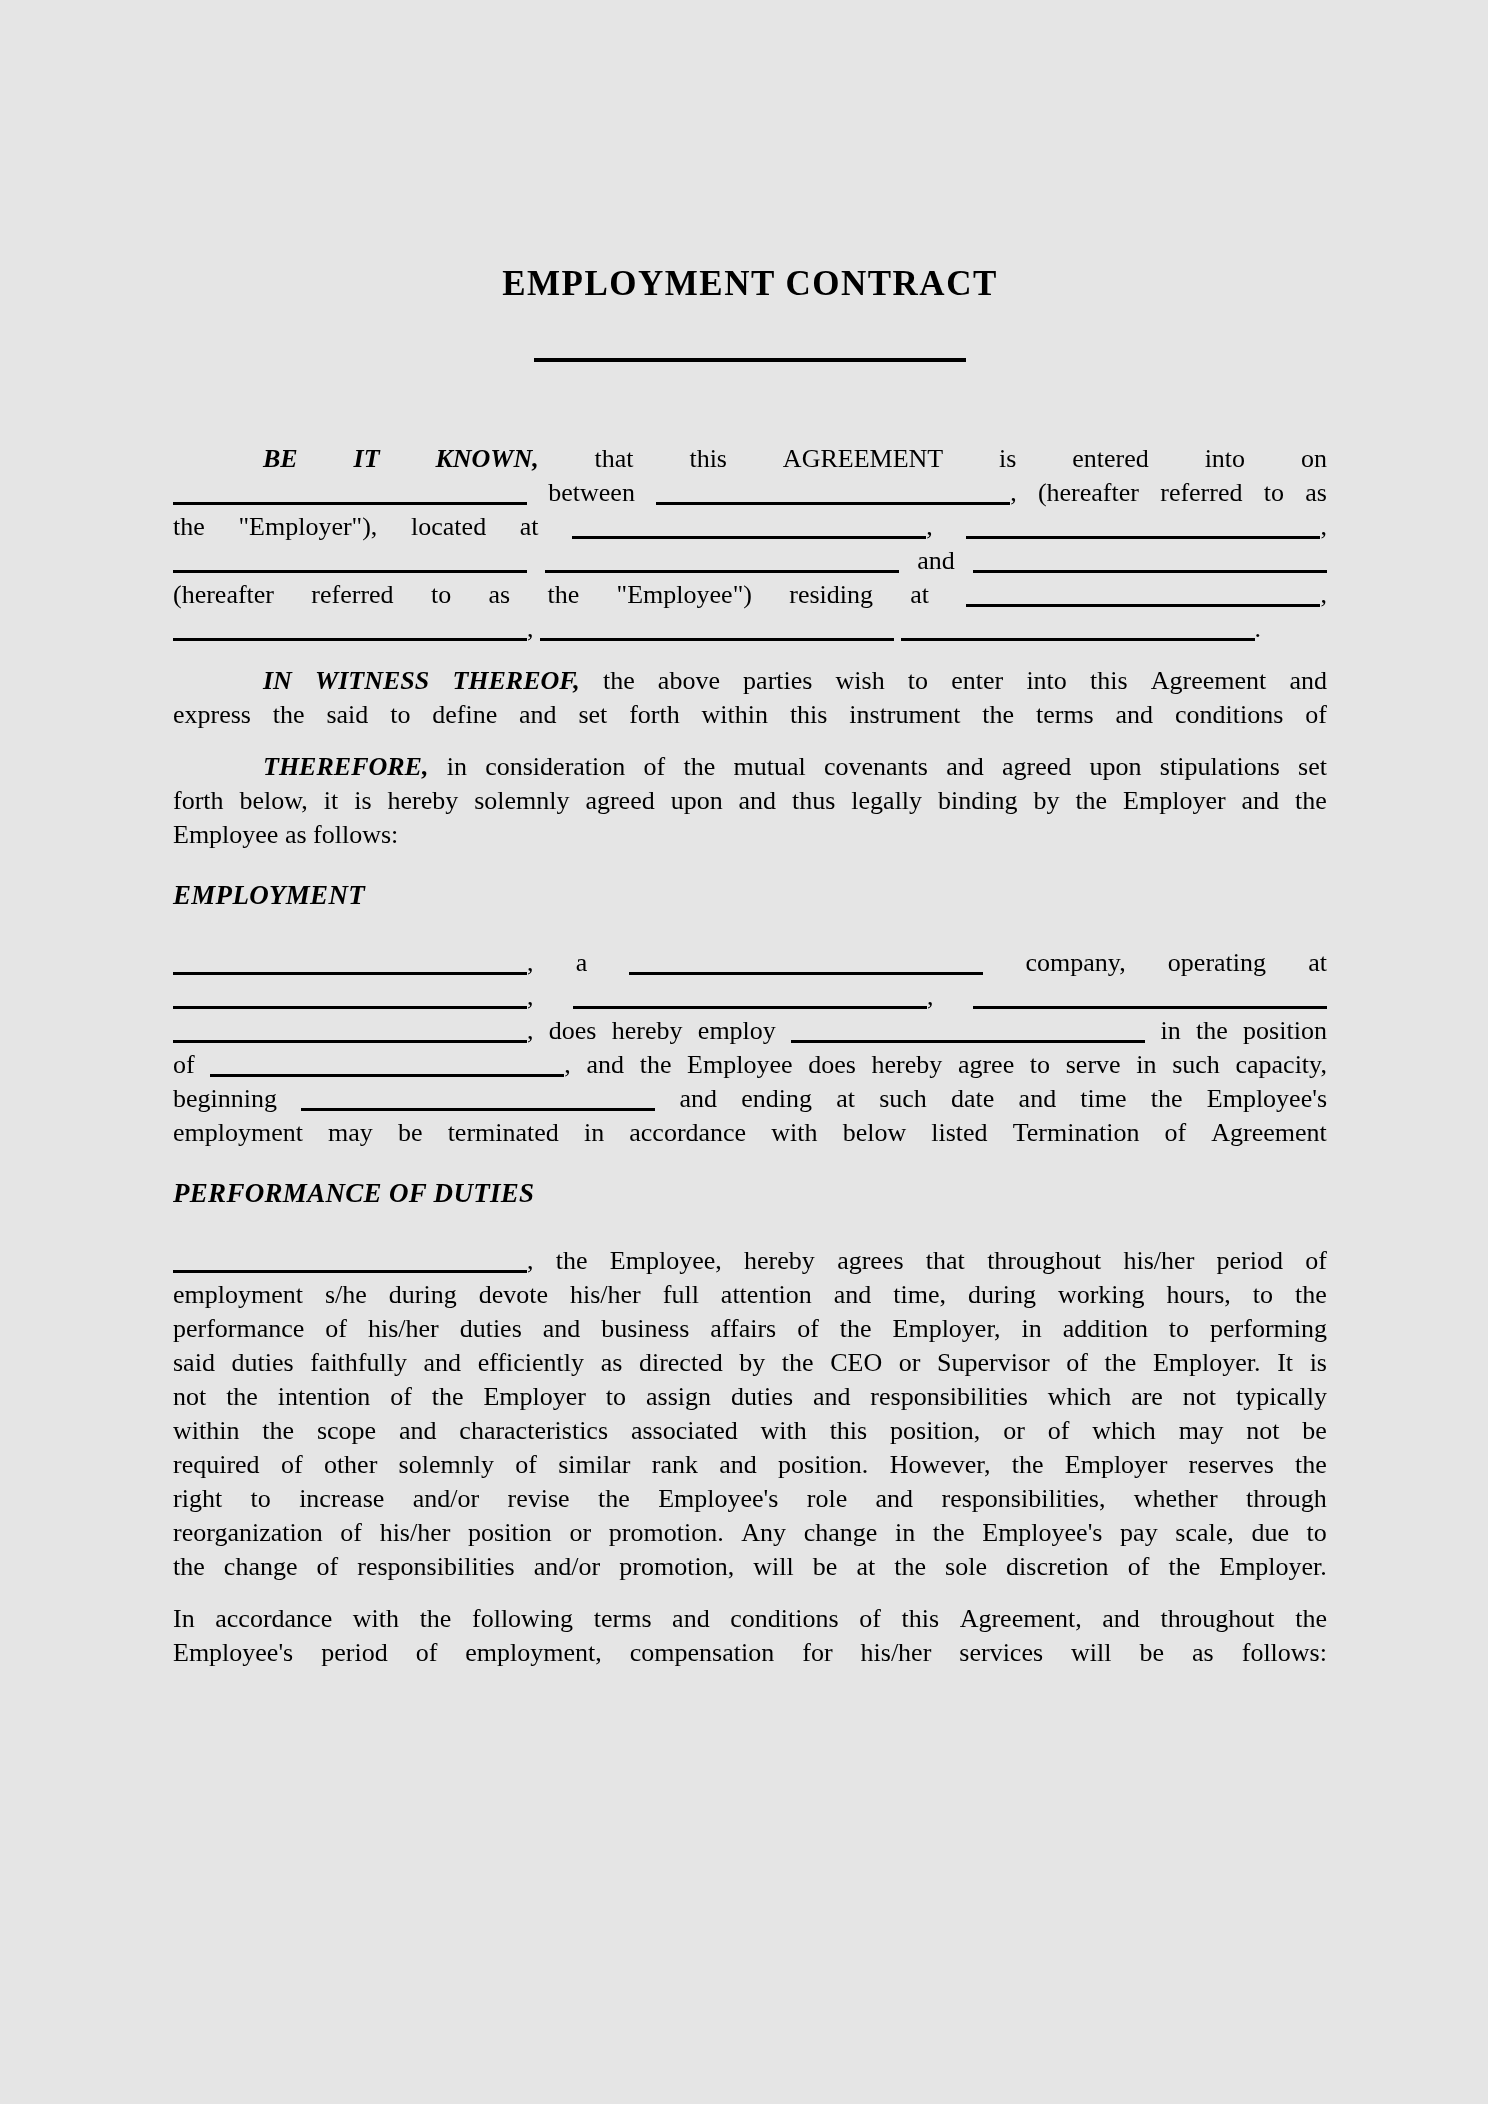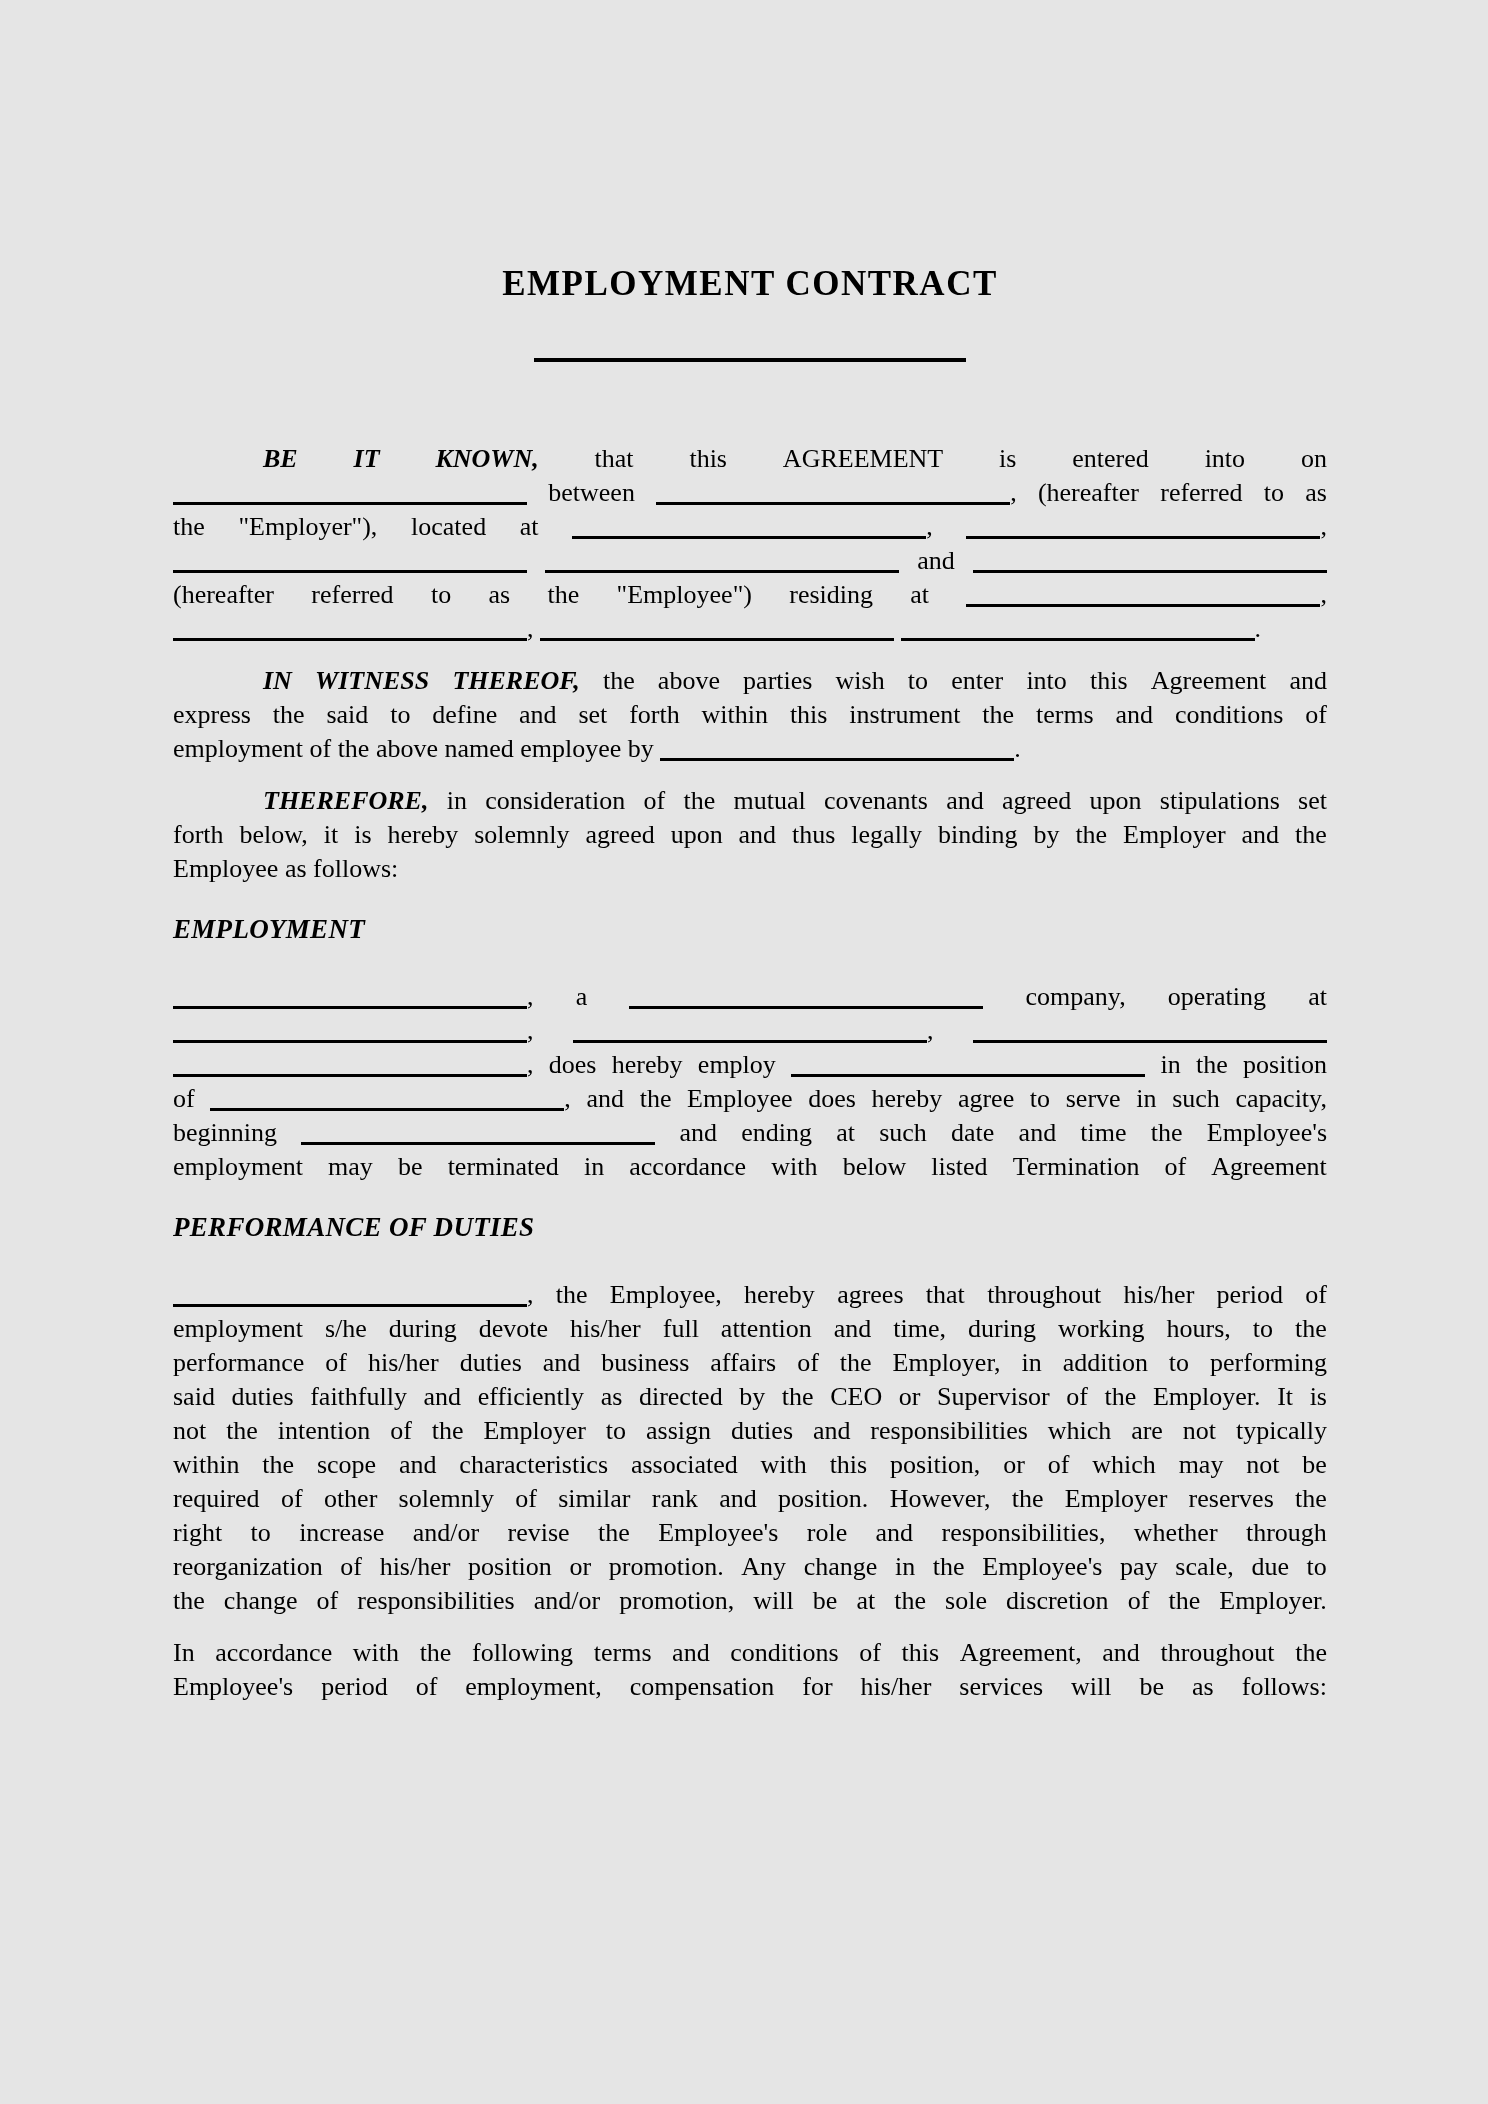--- a/index.html
+++ b/index.html
@@ -117,21 +117,20 @@
             <span class="tok">forth</span>
             <span class="tok">within</span>
             <span class="tok">this</span>
             <span class="tok">instrument</span>
             <span class="tok">the</span>
             <span class="tok">terms</span>
             <span class="tok">and</span>
             <span class="tok">conditions</span>
             <span class="tok">of</span>
           </div>
-          <div class="line plain"><span class="tok">employment of the above named employee by</span> <span class="tok"><span class="blank" style="width: 354px;"></span>.</span></div>
         </div>
         <div class="para">
           <div class="line justify indent">
             <span class="tok bi">THEREFORE,</span>
             <span class="tok">in</span>
             <span class="tok">consideration</span>
             <span class="tok">of</span>
             <span class="tok">the</span>
             <span class="tok">mutual</span>
             <span class="tok">covenants</span>

